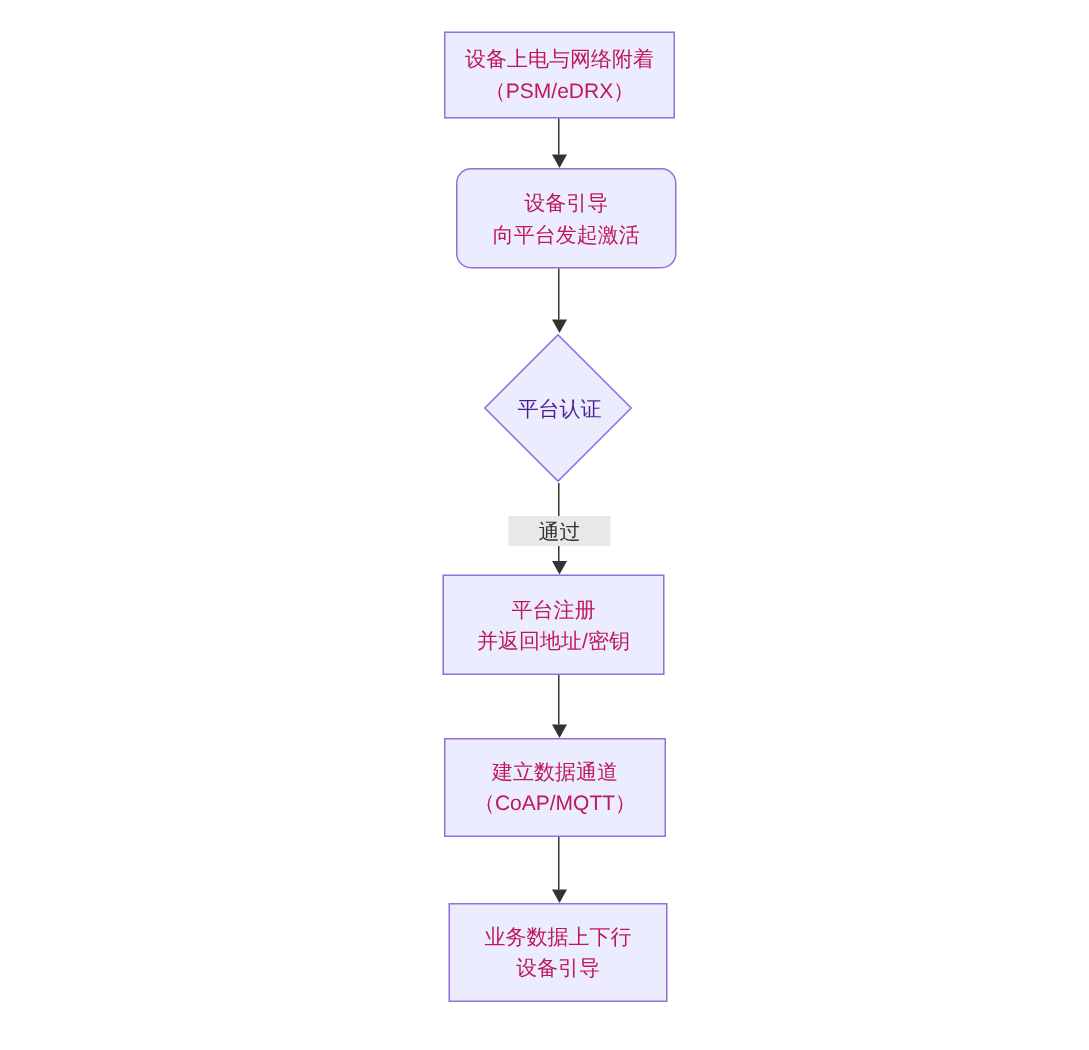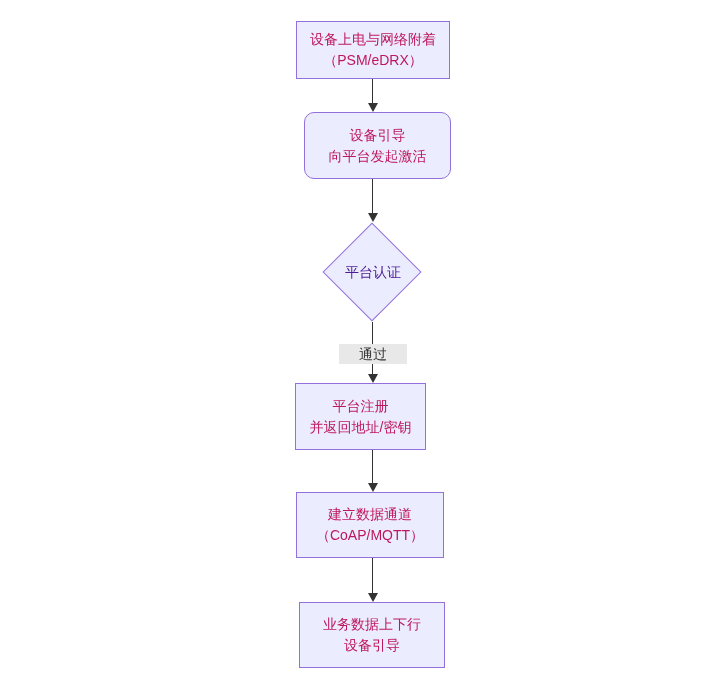--- a/index.html
+++ b/index.html
@@ -76,21 +76,21 @@
     font-size: 14px;
     line-height: 18px;
     padding: 1px 20px;
     transform: translateX(-50%);
     white-space: nowrap;
   }
 
   
   .n-power    { left: 296px; top: 21px;  width: 154px; height: 58px; }
   .n-boot     { left: 304px; top: 112px; width: 147px; height: 67px; border-radius: 10px; }
-  .n-register { left: 295px; top: 383px; width: 131px; height: 67px; }
+  .n-register { left: 295px; top: 383px; width: 148px; height: 67px; }
   .n-channel  { left: 296px; top: 492px; width: 148px; height: 66px; }
   .n-business { left: 299px; top: 602px; width: 146px; height: 66px; }
 
   .e1-line { left: 372px; top: 79px;  height: 24px; }
   .e1-head { left: 368px; top: 103px; }
   .e2-line { left: 372px; top: 179px; height: 34px; }
   .e2-head { left: 368px; top: 213px; }
   .e3-line { left: 372px; top: 322px; height: 52px; }
   .e3-head { left: 368px; top: 374px; }
   .e3-label { left: 373px; top: 344px; }

